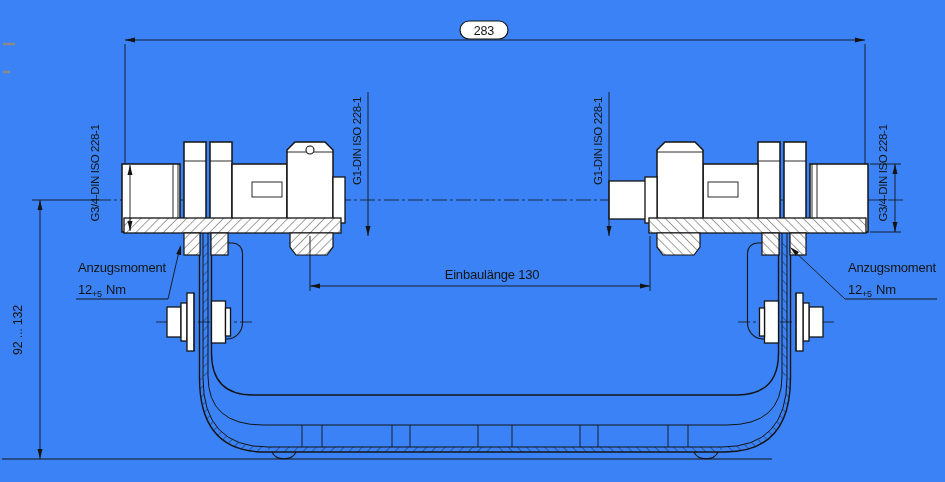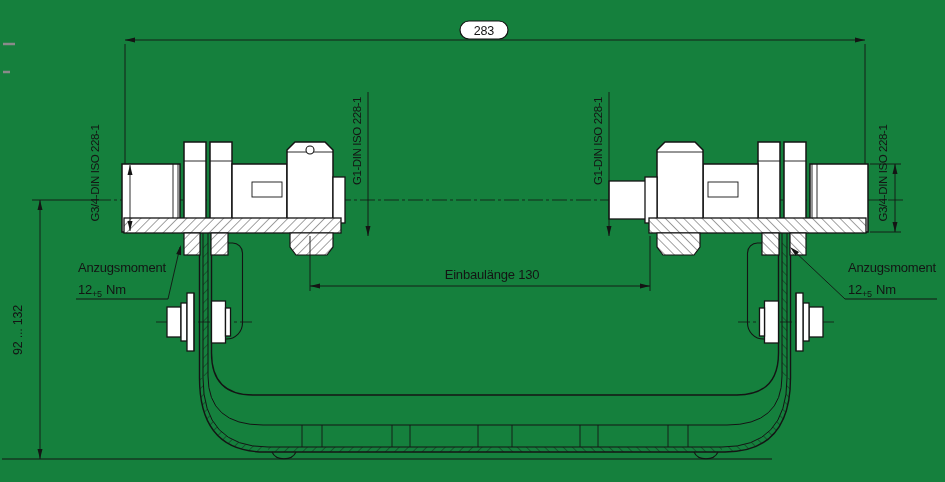--- a/index.html
+++ b/index.html
@@ -1,16 +1,16 @@
 <!DOCTYPE html>
 <html><head>
 <meta charset="utf-8">
 <style>
   html,body{margin:0;padding:0;background:#ffffff;}
-  .stage{width:945px;height:482px;position:relative;background:#15803d;overflow:hidden;}
+  .stage{width:945px;height:482px;position:relative;background:#3b82f6;overflow:hidden;}
   svg{display:block;}
   text{font-family:"Liberation Sans","DejaVu Sans",sans-serif;fill:#141414;}
   .dim-text{font-size:12.5px;letter-spacing:-0.2px;}
   .lbl-text{font-size:13px;letter-spacing:-0.2px;}
   .vert-text{font-size:11.5px;letter-spacing:-0.4px;}
   .tol{font-size:9px;}
 </style>
 </head>
 <body>
 

